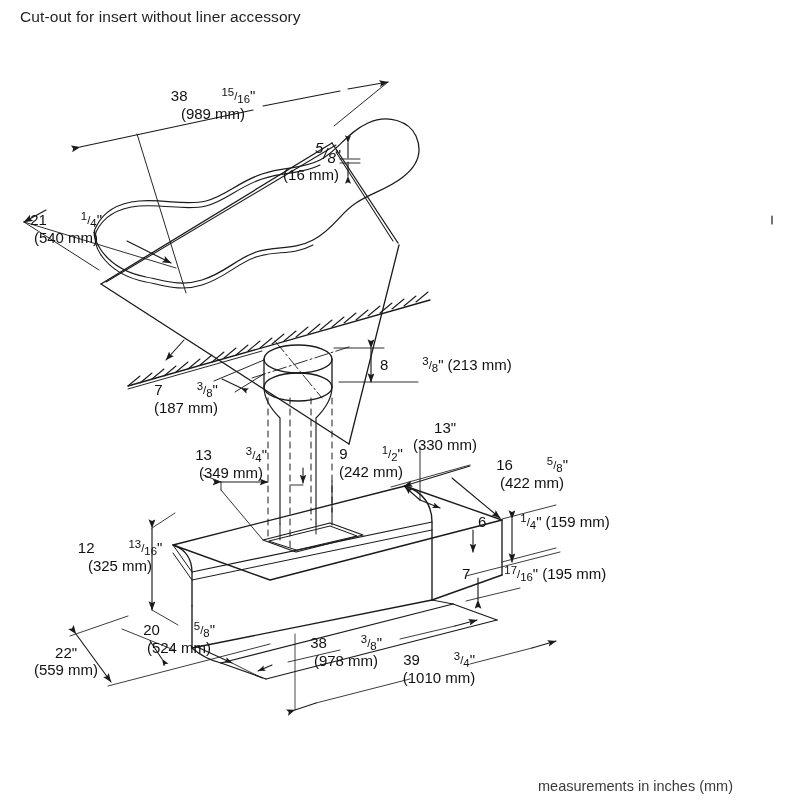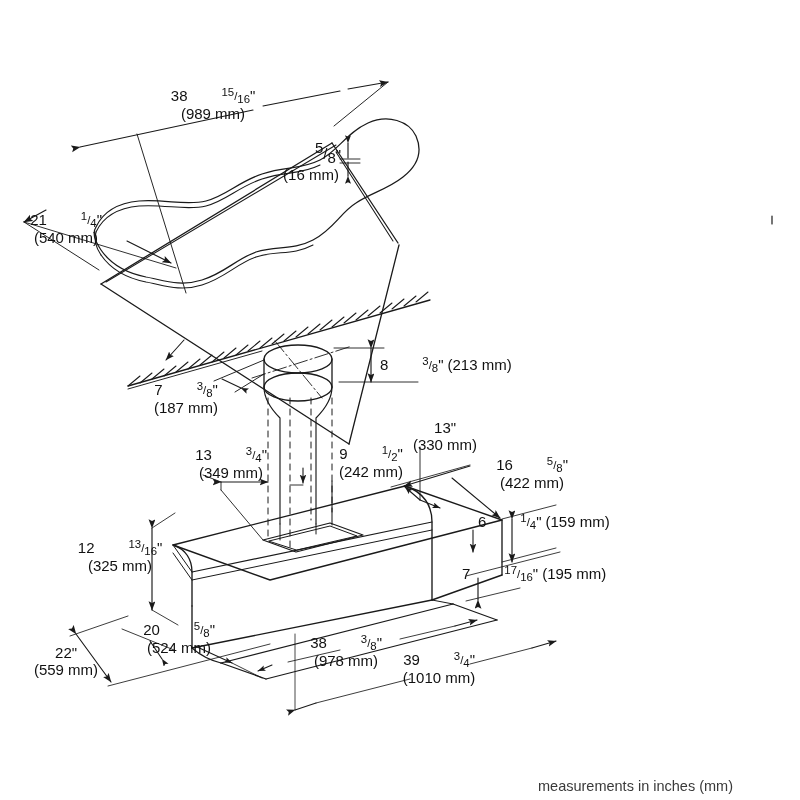--- a/index.html
+++ b/index.html
@@ -308,28 +308,29 @@
         <line x1="556" y1="641" x2="530" y2="612" stroke-width="0" fill="none"></line>
       </g>
 
       <g stroke-width="1.2">
         <line x1="772" y1="216" x2="772" y2="224"></line>
       </g>
 
     </g>
   </svg>
 
+  <div class="ttl" style="left:20px;top:8px;">Cut-out for insert without liner accessory</div>
 
   <div class="dim" style="left:148px;top:86px;width:130px;">
     <span class="r1">38<span class="fr"><span class="nu">15</span><span class="sl">/</span><span class="de">16</span></span><span class="qt">"</span></span>
     <span class="r2">(989&nbsp;mm)</span>
   </div>
 
   <div class="dim" style="left:256px;top:140px;width:110px;">
-    <span class="r1"><span class="fr" style="font-size:1em;"><span class="nu">5</span><span class="sl">/</span><span class="de">8</span></span><span class="qt">"</span></span>
+    <span class="r1"><span class="fr" style="font-size:1em;font-style:italic;"><span class="nu">5</span><span class="sl">/</span><span class="de">8</span></span><span class="qt">"</span></span>
     <span class="r2">(16&nbsp;mm)</span>
   </div>
 
   <div class="dim" style="left:6px;top:210px;width:120px;">
     <span class="r1">21<span class="fr"><span class="nu">1</span><span class="sl">/</span><span class="de">4</span></span><span class="qt">"</span></span>
     <span class="r2">(540&nbsp;mm)</span>
   </div>
 
   <div class="dim" style="left:126px;top:380px;width:120px;">
     <span class="r1">7<span class="fr"><span class="nu">3</span><span class="sl">/</span><span class="de">8</span></span><span class="qt">"</span></span>

